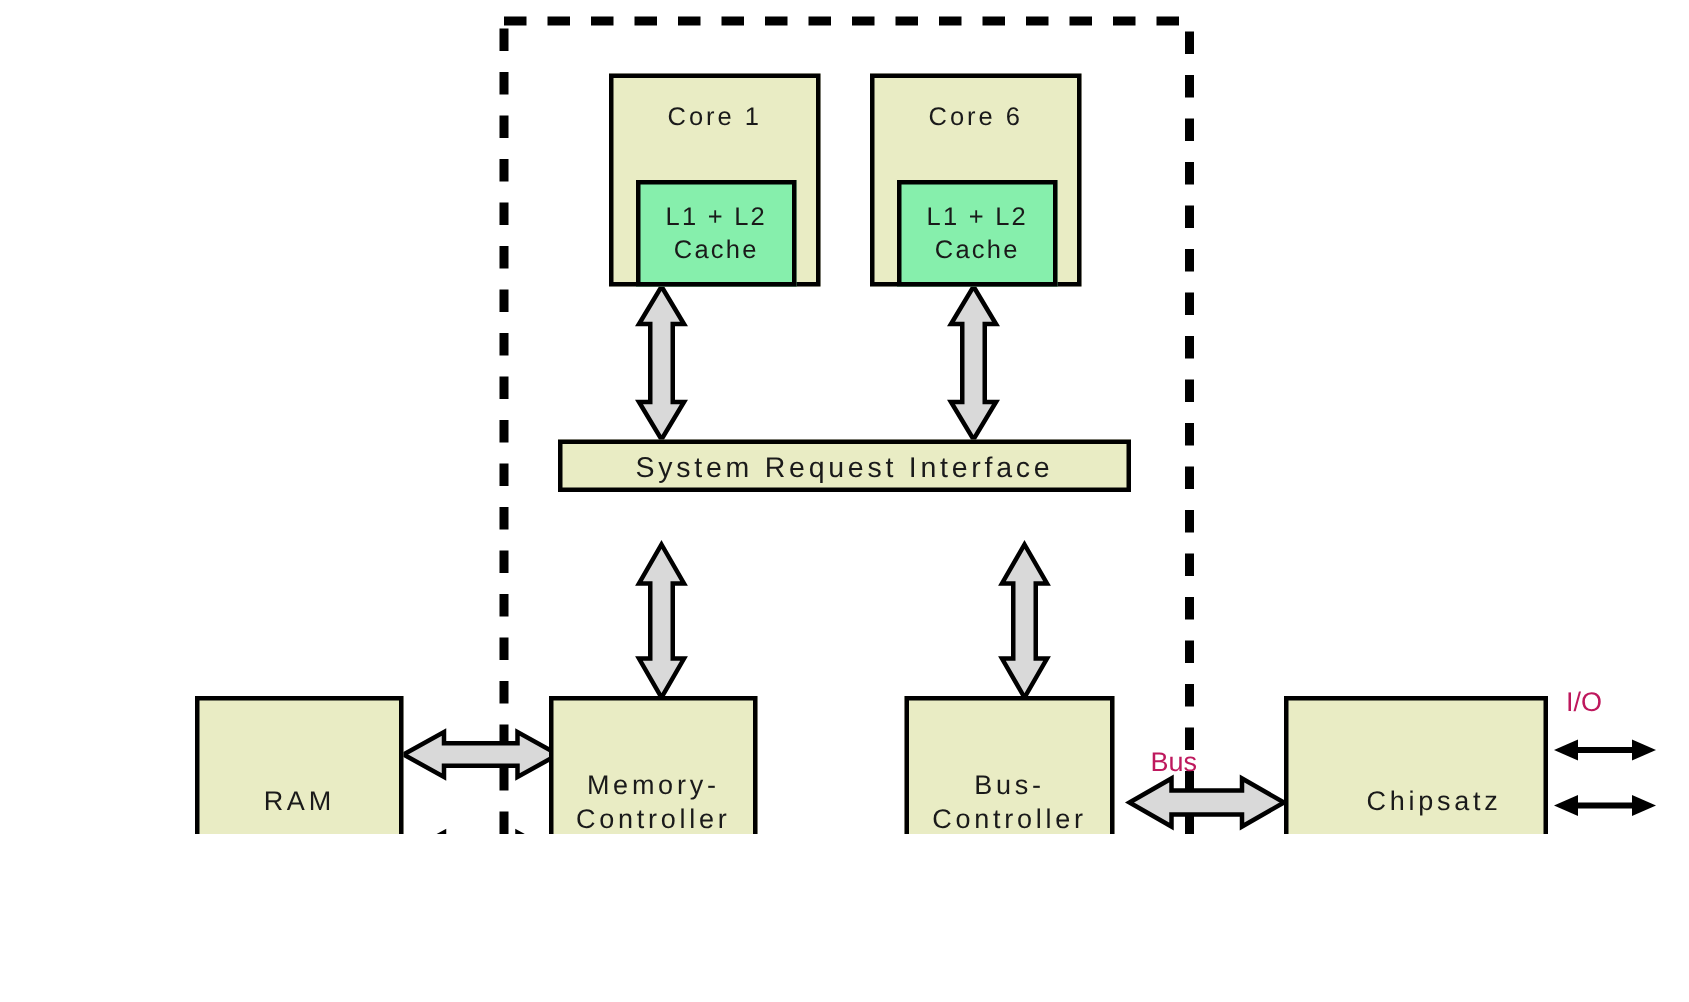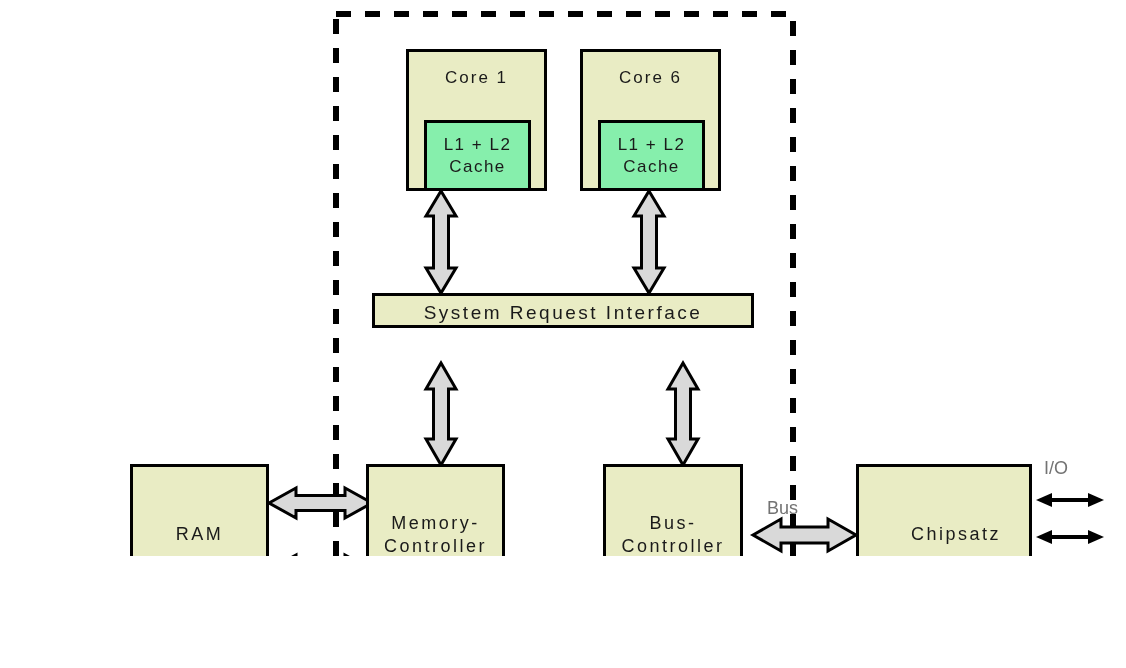--- a/index.html
+++ b/index.html
@@ -37,21 +37,21 @@
   .box-white {
     background: #86efac;
   }
   .lbl {
     line-height: 1.28;
     letter-spacing: 2px;
     white-space: pre-line;
   }
   .free-label {
     position: absolute;
-    color: #737373;
+    color: #be185d;
     white-space: nowrap;
   }
   
   #core1 { left: 358px; top: 49px; width: 141px; height: 142px; }
   #core2 { left: 532px; top: 49px; width: 141px; height: 142px; }
   #core1 .core-title, #core2 .core-title {
     position: absolute;
     top: 16px;
     left: 0; right: 0;
     font-size: 17px;

